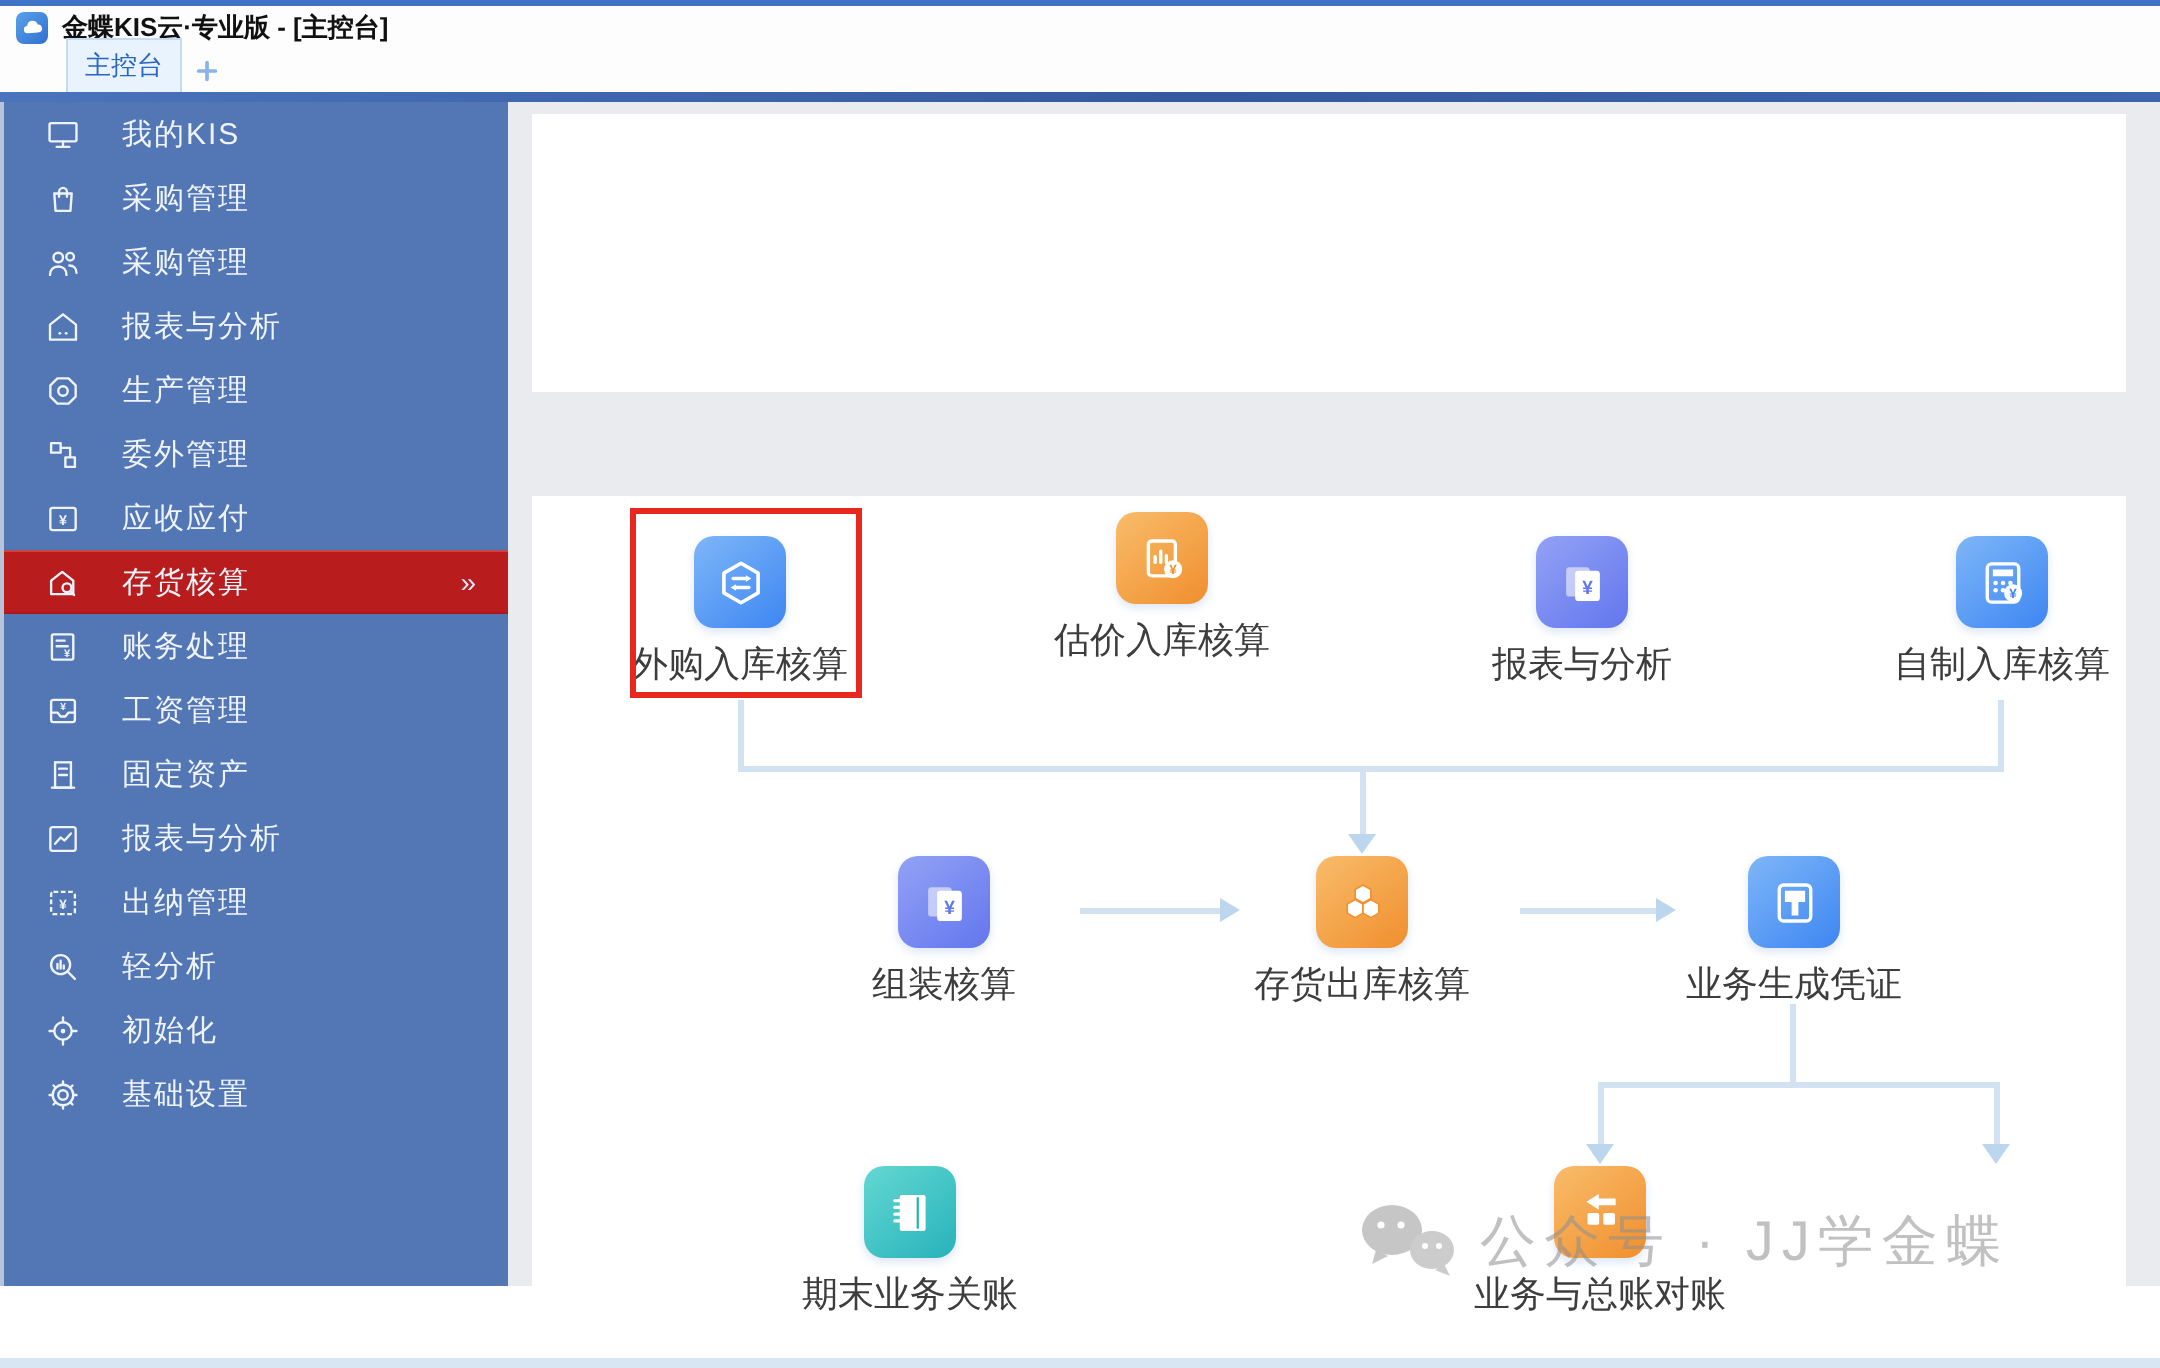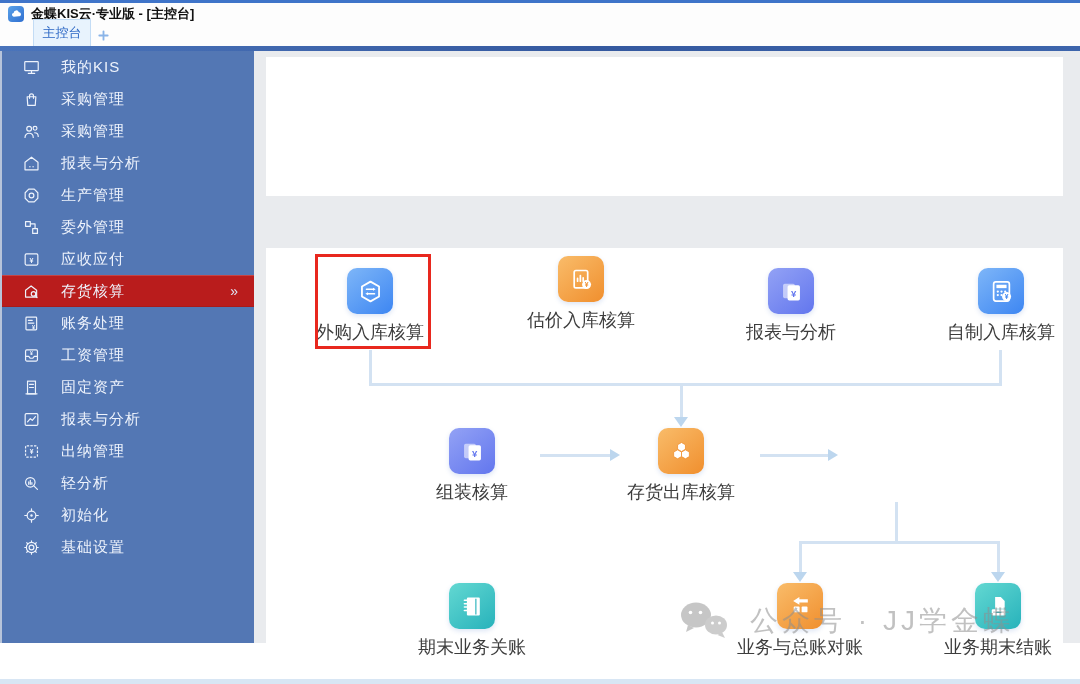--- a/index.html
+++ b/index.html
@@ -36,21 +36,21 @@
   .ah-right{position:absolute;width:0;height:0;border-top:6.5px solid transparent;border-bottom:6.5px solid transparent;border-left:10px solid #bcd6ee;}
   .node{position:absolute;width:130px;text-align:center;cursor:pointer;}
   .nicon{width:46px;height:46px;border-radius:10px;margin:0 auto;display:flex;align-items:center;justify-content:center;box-shadow:0 2px 5px rgba(60,110,200,.18);}
   .c-blue{background:linear-gradient(140deg,#7eb6f8,#3d86f2);}
   .c-orange{background:linear-gradient(140deg,#f9bc6a,#f08f2e);}
   .c-indigo{background:linear-gradient(140deg,#93a2f5,#6276ee);}
   .c-teal{background:linear-gradient(140deg,#63d8d2,#27b2bb);}
   .nlabel{margin-top:6px;font-size:18px;color:#3d3d3d;white-space:nowrap;}
   .redbox{position:absolute;left:49px;top:6px;width:110px;height:89px;border:3px solid #e8281e;z-index:5;}
   
-  .watermark{position:absolute;left:412px;top:352px;display:flex;align-items:center;gap:20px;z-index:6;pointer-events:none;}
+  .watermark{position:absolute;left:412px;top:352px;display:flex;align-items:center;gap:10px;z-index:6;pointer-events:none;}
   .wm-text{font-size:28px;color:#8f8f8f;opacity:.55;letter-spacing:4px;white-space:nowrap;}
   svg{display:block;}
 </style>
 </head>
 <body>
 
 <div class="window">
   <div class="top-border"></div>
 
   <div class="titlebar">
@@ -344,22 +344,31 @@
           <div class="nicon c-orange">
             <svg width="27" height="27" viewBox="0 0 24 24" fill="#fff" stroke="#f08f2e" stroke-width=".7">
                 <path d="M12 4L15.5 6V10L12 12 8.5 10V6z"></path>
                 <path d="M8.5 10.5L12 12.5V16.5L8.5 18.5 5 16.5V12.5z"></path>
                 <path d="M15.5 10.5L19 12.5V16.5L15.5 18.5 12 16.5V12.5z"></path>
               </svg>
           </div>
           <div class="nlabel">存货出库核算</div>
         </div>
 
-
-        <div class="node" style="left:141px;top:335px">
+        <div class="node" style="left:566px;top:180px">
+          <div class="nicon c-blue">
+            <svg width="27" height="27" viewBox="0 0 24 24">
+                <rect x="5" y="4" width="14" height="16" rx="2" fill="none" stroke="#fff" stroke-width="1.5"></rect>
+                <path d="M7.5 6.5h9v5h-3v6h-3v-6h-3z" fill="#fff"></path>
+              </svg>
+          </div>
+          <div class="nlabel">业务生成凭证</div>
+        </div>
+
+        <div class="node" style="left:124px;top:335px">
           <div class="nicon c-teal">
             <svg width="27" height="27" viewBox="0 0 24 24">
                 <rect x="7" y="4" width="11.5" height="16" rx="1" fill="#fff"></rect>
                 <path d="M15 5v14" stroke="#27b2bb" stroke-width="1"></path>
                 <path d="M4.8 6.5h2.4M4.8 9.5h2.4M4.8 12.5h2.4M4.8 15.5h2.4" stroke="#fff" stroke-width="1.4" stroke-linecap="round"></path>
               </svg>
           </div>
           <div class="nlabel">期末业务关账</div>
         </div>
 
@@ -367,30 +376,20 @@
           <div class="nicon c-orange">
             <svg width="27" height="27" viewBox="0 0 24 24" fill="#fff">
                 <polygon points="5.5,7 11,3.5 11,5.5 18.5,5.5 18.5,8.5 11,8.5 11,10.5"></polygon>
                 <rect x="6" y="12" width="5.2" height="5.2" rx=".8"></rect>
                 <rect x="13" y="12" width="5.2" height="5.2" rx=".8"></rect>
               </svg>
           </div>
           <div class="nlabel">业务与总账对账</div>
         </div>
 
-        <div class="node" style="left:667px;top:335px">
-          <div class="nicon c-teal">
-            <svg width="27" height="27" viewBox="0 0 24 24" fill="#fff">
-                <path d="M9 3.5h5l3.5 3.5v7h-8.5z"></path>
-                <rect x="6" y="14.5" width="12" height="5.5" rx="1"></rect>
-                <path d="M9.5 17.2h5" stroke="#27b2bb" stroke-width="1.2"></path>
-              </svg>
-          </div>
-          <div class="nlabel">业务期末结账</div>
-        </div>
 
         <div class="watermark">
           <svg width="52" height="42" viewBox="0 0 52 42" opacity=".5">
             <ellipse cx="18" cy="15" rx="15" ry="12.5" fill="#8f8f8f"></ellipse>
             <path d="M10 25l-2 7 8-4z" fill="#8f8f8f"></path>
             <circle cx="12.5" cy="12.5" r="1.8" fill="#fff"></circle>
               <circle cx="22.5" cy="12.5" r="1.8" fill="#fff"></circle>
             <ellipse cx="38" cy="25" rx="11" ry="9.5" fill="#9b9b9b"></ellipse>
             <path d="M44 32l3 6-7.5-3z" fill="#9b9b9b"></path>
             <circle cx="34.5" cy="23" r="1.5" fill="#fff"></circle>

